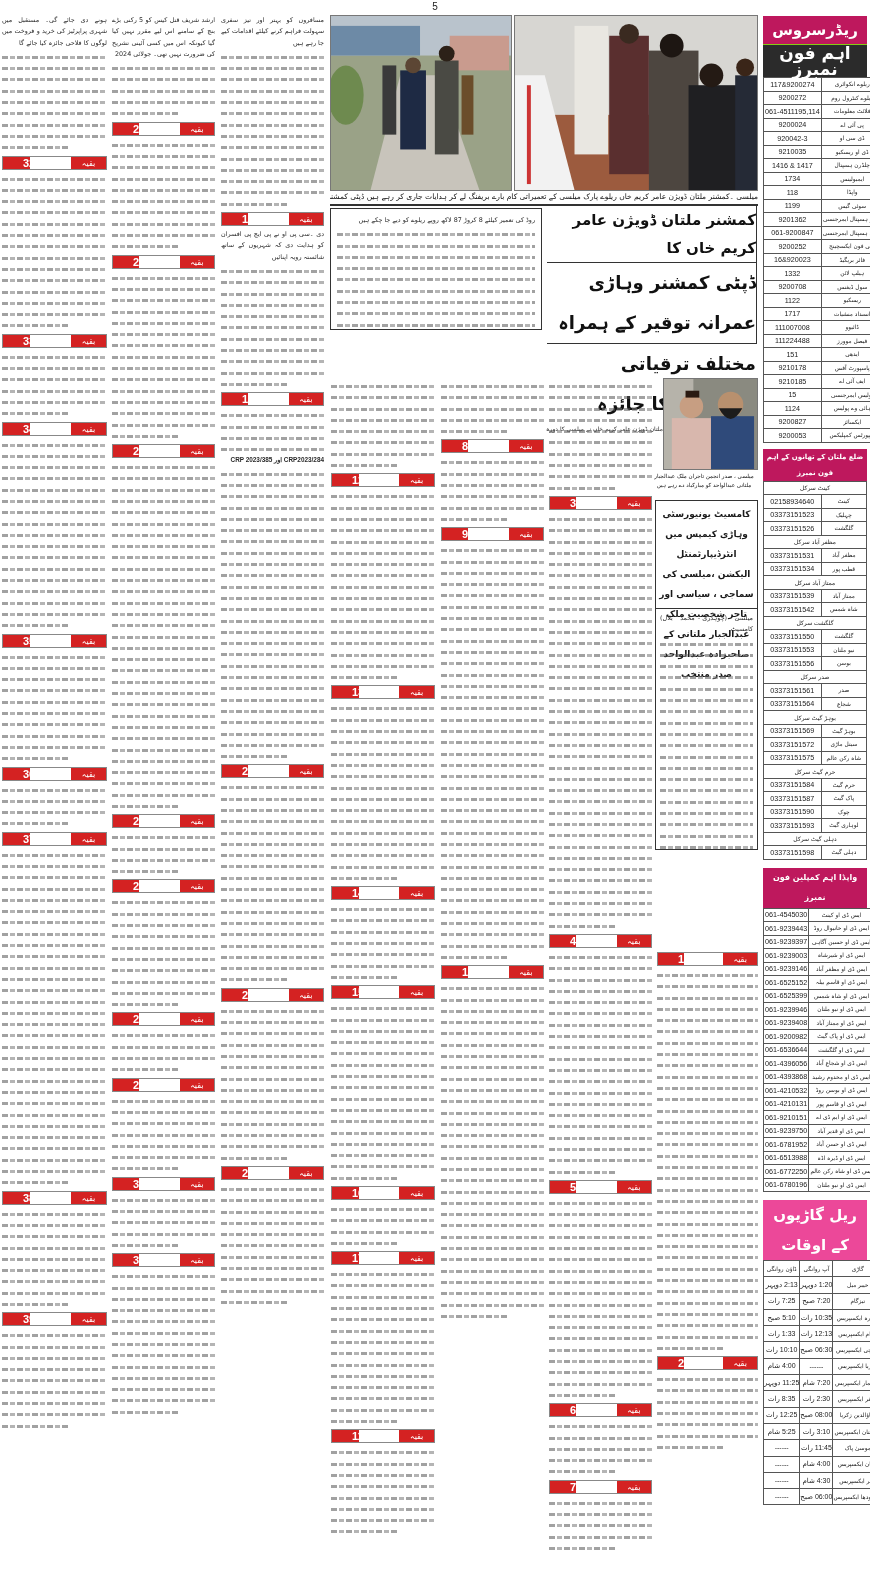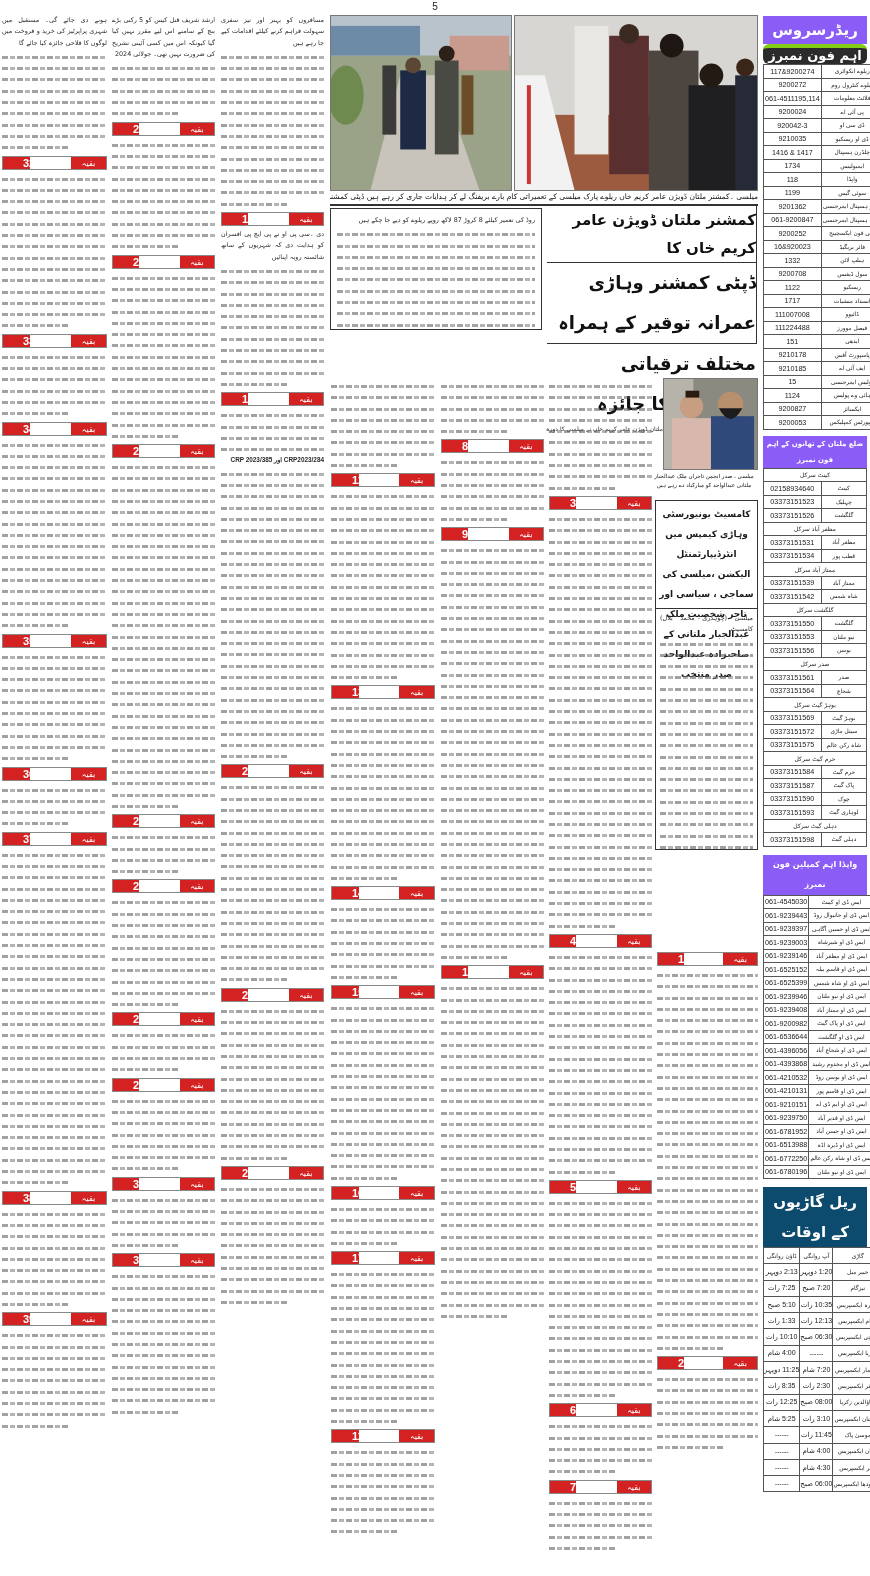--- a/index.html
+++ b/index.html
@@ -31,30 +31,30 @@
   .hl { font-weight: bold; color: #111; border-bottom: 1px solid #333; }
   .hl1 { font-size: 15px; line-height: 28px; }
   .hl2 { font-size: 18px; line-height: 40px; }
   .hl3 { font-size: 18px; line-height: 40px; border-bottom: 0; }
 
   
   .sub-hl { position: absolute; left: 655px; top: 500px; width: 103px; height: 110px; border: 1px solid #333; border-bottom: 0; direction: rtl; padding: 3px; text-align: center; font-weight: bold; font-size: 9px; line-height: 20px; }
 
   
   .sidebar { position: absolute; left: 763px; top: 16px; width: 104px; }
-  .sb-title { background: #8b5cf6; color: #fff; text-align: center; font-weight: bold; direction: rtl; }
+  .sb-title { background: #be185d; color: #fff; text-align: center; font-weight: bold; direction: rtl; }
   .sb-title.big { font-size: 15px; line-height: 28px; }
-  .sb-title.med { font-size: 13px; line-height: 16px; background: #2b2b2b; border-top: 4px solid #84cc16; border-radius: 6px; }
+  .sb-title.med { font-size: 17px; line-height: 16px; background: #2b2b2b; border-top: 1px solid #84cc16; }
   .sb-title.small { font-size: 7px; line-height: 16px; }
   table.sb { width: 100%; border-collapse: collapse; font-size: 7px; }
   table.sb td { border: 1px solid #555; height: 13.5px; text-align: center; padding: 0 1px; white-space: nowrap; overflow: hidden; }
   table.sb td.num { font-family: "Liberation Sans", sans-serif; width: 56%; font-size: 7.2px; }
   table.sb td.lbl { direction: rtl; font-size: 5.8px; }
   table.sb td.circle { direction: rtl; font-size: 6px; text-align: center; background: #fff; }
-  .rail-title { background: #0c4a6e; color: #fff; font-size: 15px; line-height: 30px; text-align: center; font-weight: bold; direction: rtl; margin-top: 8px; }
+  .rail-title { background: #ec4899; color: #fff; font-size: 15px; line-height: 30px; text-align: center; font-weight: bold; direction: rtl; margin-top: 8px; }
   table.rail { width: 100%; border-collapse: collapse; font-size: 6.5px; }
   table.rail td { border: 1px solid #555; height: 16.3px; text-align: center; white-space: nowrap; overflow: hidden; }
   table.rail td.t { font-family: "Liberation Sans", sans-serif; font-size: 7px; direction: rtl; }
   table.rail td.tn { direction: rtl; font-size: 5.8px; }
 </style>
 </head>
 <body>
 
 <div class="page-num">5</div>
 

